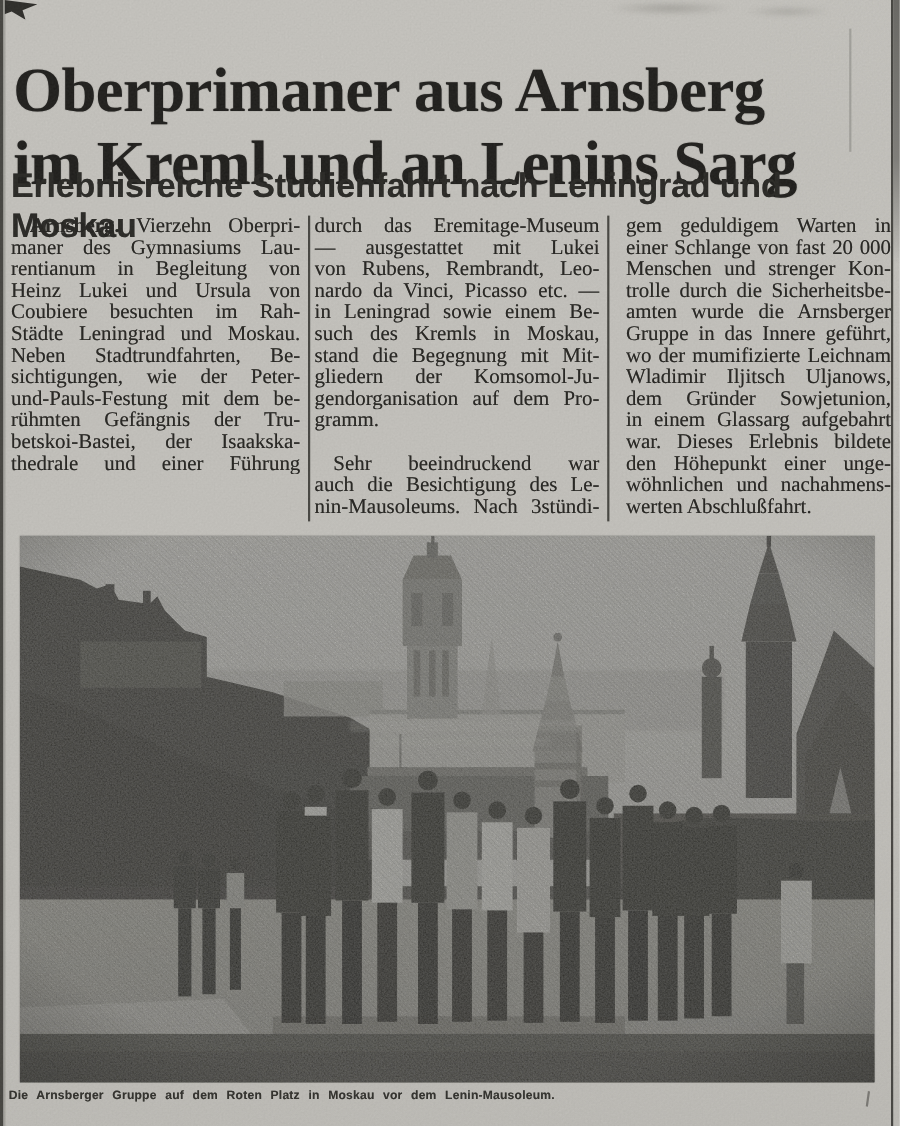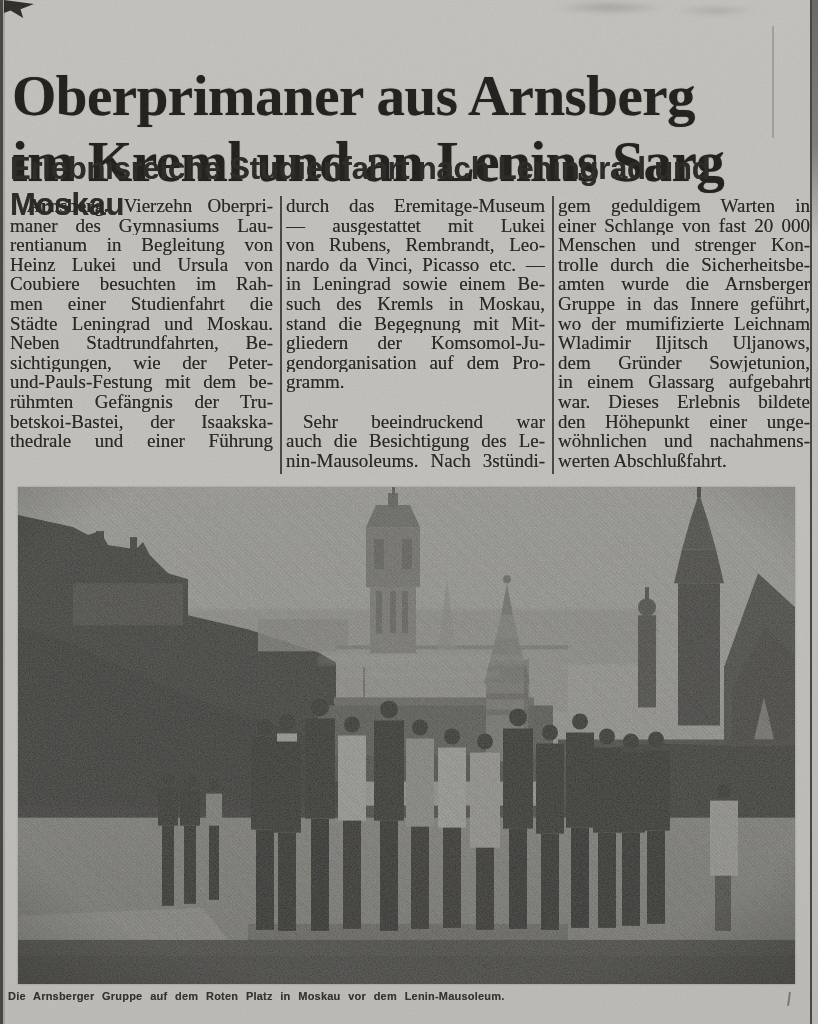--- a/index.html
+++ b/index.html
@@ -16,32 +16,32 @@
     background:linear-gradient(#504f4b 0%,#6e6d69 60%,rgba(110,109,105,0) 100%);opacity:.8;}
   .corner-mark{position:absolute;left:4px;top:0;width:30px;height:18px;background:#161513;opacity:.9;
     clip-path:polygon(0 0,100% 22%,55% 52%,64% 100%,22% 58%,0 72%);}
   .smudge{position:absolute;border-radius:50%;filter:blur(2px);}
   .smudge.s1{left:552px;top:1px;width:115px;height:13px;
     background:radial-gradient(ellipse,rgba(120,118,112,.4),rgba(120,118,112,0) 70%);}
   .smudge.s2{left:676px;top:5px;width:80px;height:11px;
     background:radial-gradient(ellipse,rgba(120,118,112,.3),rgba(120,118,112,0) 70%);}
   .ghost-line{position:absolute;left:772px;top:26px;width:2px;height:112px;background:rgba(72,71,67,.28);}
 
-  .headline{position:absolute;left:12px;top:25px;width:796px;
+  .headline{position:absolute;left:12px;top:12px;width:796px;
     font-family:"Liberation Serif",serif;font-weight:700;font-size:57px;line-height:66px;
     color:#191816;letter-spacing:-.5px;text-shadow:0 0 1px rgba(25,24,22,.55);}
   .subhead{position:absolute;left:10px;top:151px;width:780px;
     font-family:"Liberation Sans",sans-serif;font-weight:700;font-size:31px;color:#24231ف;
     color:#242320;letter-spacing:-.2px;text-shadow:0 0 .6px rgba(30,29,27,.5);}
 
   .columns{position:absolute;left:10px;top:196px;width:800px;height:278px;display:flex;}
   .col{box-sizing:border-box;}
   .col.c1{width:272px;padding-right:7px;border-right:2px solid #43423e;}
   .col.c2{width:272px;padding-left:4px;padding-right:7px;border-right:2px solid #43423e;}
-  .col.c3{flex:1;padding-left:4px;}
+  .col.c3{flex:1;padding-left:15px;}
   .bl{height:19.6px;line-height:19.6px;font-size:19px;overflow:hidden;
     font-family:"Liberation Serif",serif;color:#201f1c;
     text-align:justify;text-align-last:justify;-moz-text-align-last:justify;
     text-shadow:0 0 .5px rgba(25,24,21,.6);}
   .bl.last{text-align-last:left;}
   .bl.ind{padding-left:17px;}
   .bl b{font-weight:700;}
 
   .photo{position:absolute;left:18px;top:487px;width:777px;height:497px;background:#b2b1ac;
     box-shadow:inset 0 0 14px rgba(30,30,28,.35),0 0 2px rgba(40,40,38,.3);}
@@ -76,21 +76,20 @@
 
 <div class="subhead">Erlebnisreiche Studienfahrt nach Leningrad und Moskau</div>
 
 <div class="columns">
   <div class="col c1">
       <div class="bl ind"><b>Arnsberg.</b> Vierzehn Oberpri-</div>
       <div class="bl">maner des Gymnasiums Lau-</div>
       <div class="bl">rentianum in Begleitung von</div>
       <div class="bl">Heinz Lukei und Ursula von</div>
       <div class="bl">Coubiere besuchten im Rah-</div>
-      <div class="bl">men einer Studienfahrt die</div>
       <div class="bl">Städte Leningrad und Moskau.</div>
       <div class="bl">Neben Stadtrundfahrten, Be-</div>
       <div class="bl">sichtigungen, wie der Peter-</div>
       <div class="bl">und-Pauls-Festung mit dem be-</div>
       <div class="bl">rühmten Gefängnis der Tru-</div>
       <div class="bl">betskoi-Bastei, der Isaakska-</div>
       <div class="bl">thedrale und einer Führung</div>
     </div>
   <div class="col c2">
       <div class="bl">durch das Eremitage-Museum</div>

